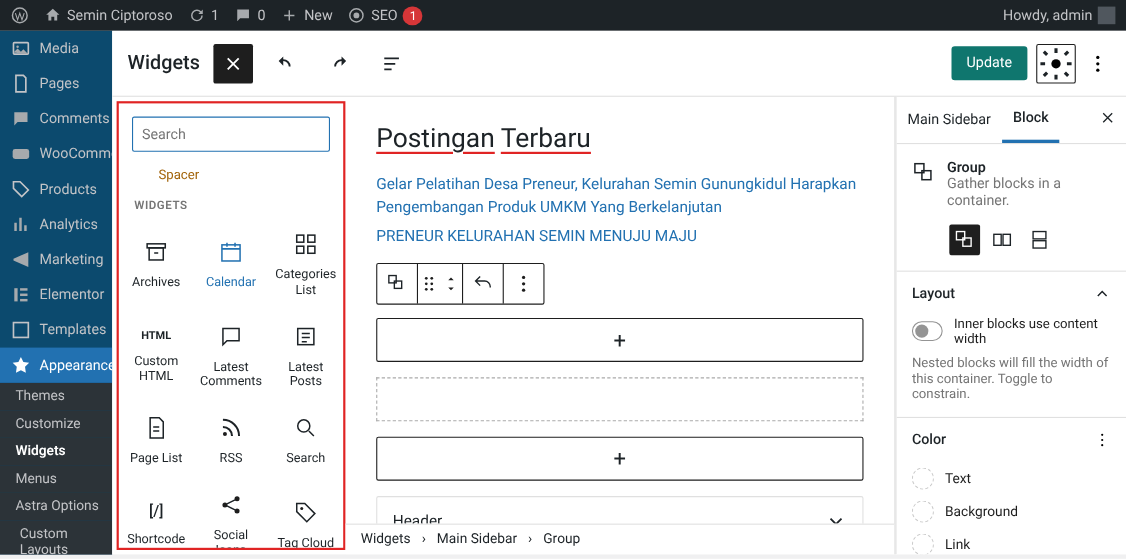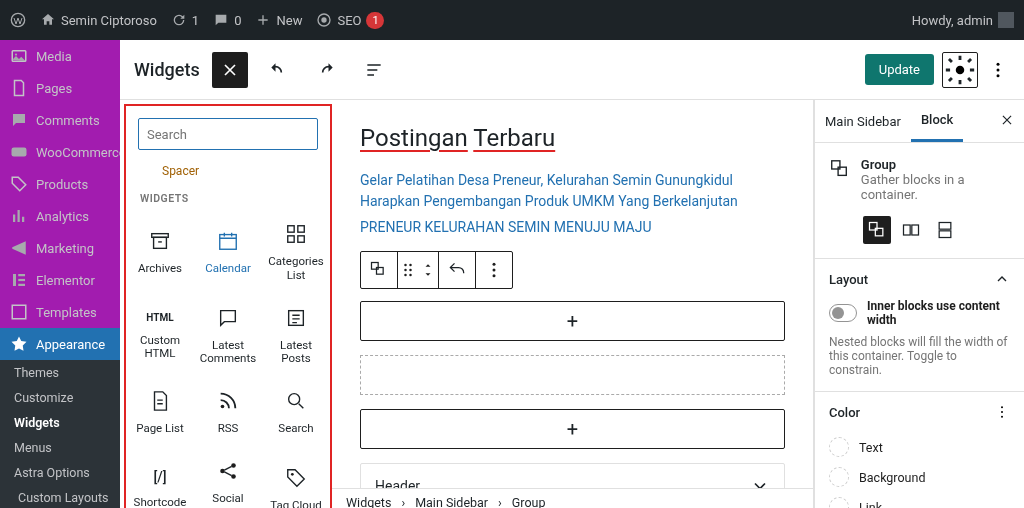--- a/index.html
+++ b/index.html
@@ -1,28 +1,28 @@
 <!DOCTYPE html>
 <html><head>
 <meta charset="utf-8">
 <style>
 * { margin: 0; padding: 0; box-sizing: border-box; font-family: -apple-system, BlinkMacSystemFont, "Segoe UI", Roboto, sans-serif; }
 body { width: 1024px; height: 508px; overflow: hidden; background: #f0f0f1; font-size: 13px; color: #1d2327; }
 
 
-.admin-bar { height: 40px; background: #1d2327; color: #c3c4c7; display: flex; align-items: center; justify-content: space-between; padding: 0 10px; font-size: 13px; }
+.admin-bar { height: 28px; background: #1d2327; color: #c3c4c7; display: flex; align-items: center; justify-content: space-between; padding: 0 10px; font-size: 13px; }
 .admin-bar-left, .admin-bar-right { display: flex; align-items: center; gap: 14px; }
 .admin-bar-item { display: flex; align-items: center; gap: 5px; color: #c3c4c7; }
 .admin-bar-item .badge1 { background: #d63638; color: #fff; border-radius: 9px; padding: 0 5px; min-width: 18px; height: 17px; line-height: 17px; text-align: center; font-size: 11px; }
 .admin-bar svg { width: 16px; height: 16px; fill: #a7aaad; }
 .admin-avatar { width: 16px; height: 16px; background: #50575e; display: inline-block; }
 
 
 .layout { display: flex; height: calc(100% - 32px); }
-.wp-sidebar { width: 120px; background: #a21caf; color: #c3c4c7; flex-shrink: 0; overflow: hidden; }
+.wp-sidebar { width: 102px; background: #0c4a6e; color: #c3c4c7; flex-shrink: 0; overflow: hidden; }
 .menu-item { display: flex; align-items: center; gap: 8px; padding: 7px 10px; font-size: 13px; color: #c3c4c7; cursor: pointer; }
 .menu-item.current { background: #2271b1; color: #fff; position: relative; }
 .menu-item.current::after { content: ''; position: absolute; right: -8px; top: 50%; transform: translateY(-50%); border: 8px solid transparent; border-right-color: #f0f0f1; }
 .menu-item svg { width: 18px; height: 18px; fill: #a7aaad; flex-shrink: 0; }
 .menu-item.current svg { fill: #fff; }
 .submenu-item { padding: 5px 10px 5px 14px; font-size: 12.5px; color: #c3c4c7; cursor: pointer; background: #2c3338; }
 .submenu-item.current { color: #fff; font-weight: 600; }
 .submenu-item.sub { padding-left: 18px; }
 
 
@@ -82,21 +82,21 @@
 .block-card-title { font-weight: 600; font-size: 13px; }
 .block-card-desc { font-size: 13px; color: #757575; }
 .variation-row { display: flex; gap: 6px; padding: 0 14px 14px 48px; }
 .var-btn { width: 28px; height: 28px; display: inline-flex; align-items: center; justify-content: center; border-radius: 2px; cursor: pointer; }
 .var-btn.active { background: #1e1e1e; color: #fff; }
 .var-btn svg { width: 20px; height: 20px; fill: currentColor; }
 .panel { border-top: 1px solid #e0e0e0; }
 .panel-header { display: flex; justify-content: space-between; align-items: center; padding: 12px 14px; cursor: pointer; }
 .panel-title { font-size: 13px; font-weight: 500; }
 .panel-body { padding: 0 14px 14px 14px; font-size: 12px; color: #757575; }
-.toggle-row { display: flex; align-items: center; gap: 10px; font-size: 12px; font-weight: bold; }
+.toggle-row { display: flex; align-items: center; gap: 10px; font-size: 12px; }
 .toggle { width: 32px; height: 18px; border: 1px solid #949494; border-radius: 10px; position: relative; }
 .toggle::after { content: ''; width: 12px; height: 12px; border-radius: 50%; background: #949494; position: absolute; top: 2px; left: 2px; }
 .color-row { display: flex; align-items: center; gap: 10px; padding: 5px 0; font-size: 12.5px; color: #1e1e1e; cursor: pointer; }
 .color-swatch { width: 20px; height: 20px; border-radius: 50%; border: 1px dashed #ccc; }
 .chev { width: 16px; height: 16px; }
 </style>
 </head>
 <body>
 
 <div class="admin-bar">

